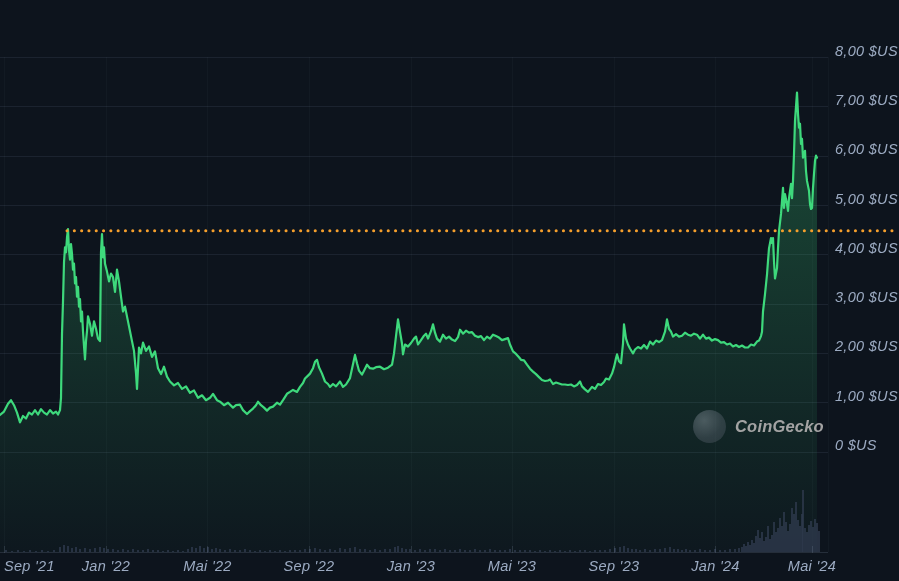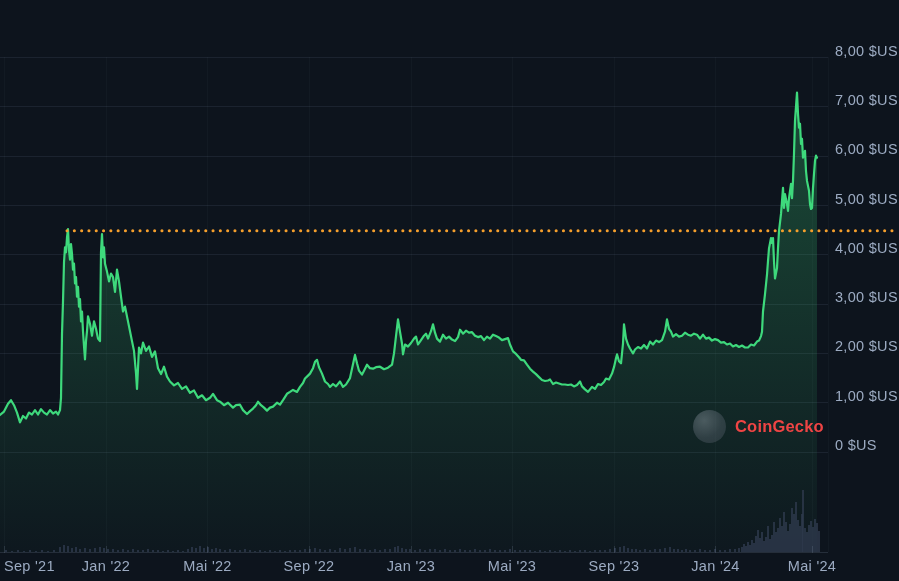--- a/index.html
+++ b/index.html
@@ -1,30 +1,30 @@
 <!DOCTYPE html>
 <html><head>
 <meta charset="utf-8">
 <style>
   html,body{margin:0;padding:0;width:899px;height:581px;overflow:hidden;background:#0d141d;}
   body{font-family:"Liberation Sans",sans-serif;position:relative;}
-  #stage{position:relative;width:899px;height:521px;}
+  #stage{position:relative;width:899px;height:521px;font-style:italic;}
   #chart{position:absolute;left:0;top:0;display:block;}
   #watermark{
     position:absolute;left:693px;top:410px;display:flex;align-items:center;gap:9px;
     pointer-events:none;user-select:none;
   }
   .wm-circle{
     width:33px;height:33px;border-radius:50%;
     background:
       radial-gradient(circle at 34% 32%, rgba(190,200,210,0.38), rgba(110,120,132,0.30) 55%, rgba(80,90,100,0.28)),
       radial-gradient(circle at 62% 68%, rgba(60,70,80,0.45), rgba(90,100,112,0.25));
     opacity:0.75;
   }
-  .wm-text{font-size:16.5px;font-weight:700;letter-spacing:0.2px;color:#ef4444;}
+  .wm-text{font-size:16.5px;font-weight:700;letter-spacing:0.2px;color:#a3a3a3;}
   svg text{font-family:"Liberation Sans",sans-serif;}
 </style>
 </head>
 <body>
 
 <div id="stage">
   <svg id="chart" width="899" height="581" viewBox="0 0 899 581" xmlns="http://www.w3.org/2000/svg">
       <line x1="4.5" y1="57" x2="4.5" y2="552" stroke="rgba(160,178,204,0.04)" stroke-width="1" shape-rendering="crispEdges"></line>
       <line x1="106" y1="57" x2="106" y2="552" stroke="rgba(160,178,204,0.04)" stroke-width="1" shape-rendering="crispEdges"></line>
       <line x1="207.5" y1="57" x2="207.5" y2="552" stroke="rgba(160,178,204,0.04)" stroke-width="1" shape-rendering="crispEdges"></line>

